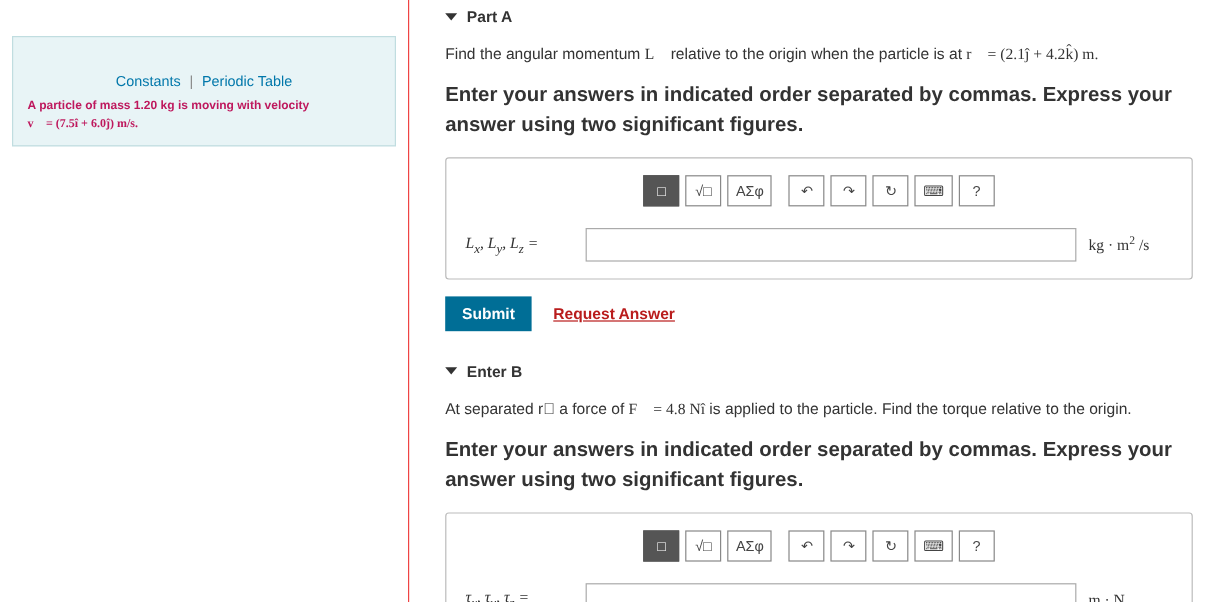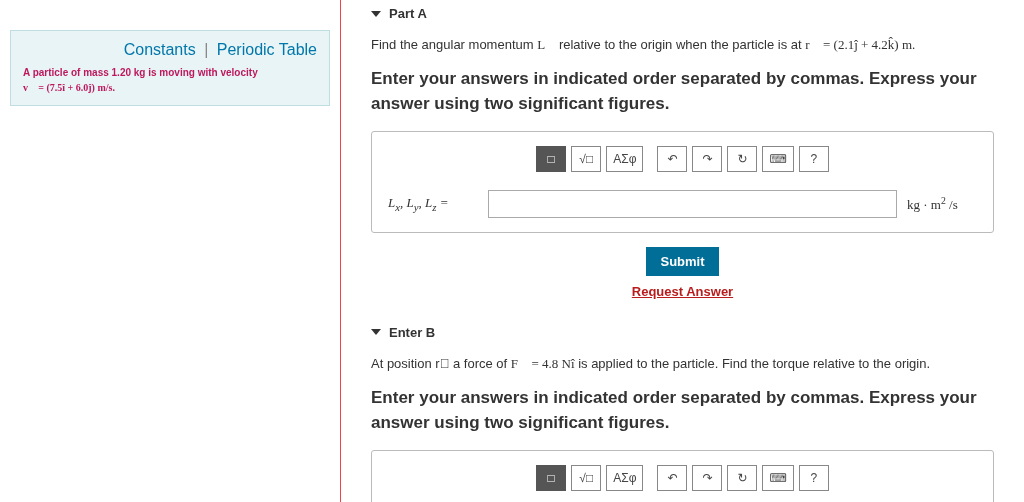--- a/index.html
+++ b/index.html
@@ -1,40 +1,40 @@
 <!DOCTYPE html>
 <html><head>
 <meta charset="utf-8">
 <style>
 * { box-sizing: border-box; margin: 0; padding: 0; }
 body { font-family: Arial, Helvetica, sans-serif; font-size: 13px; color: #333; background: #fff; width: 1024px; height: 502px; overflow: hidden; }
 .container { display: flex; height: 100%; }
 .left-col { width: 340px; padding: 30px 10px 10px 10px; }
 .right-col { flex: 1; border-left: 1px solid #ef4444; padding: 0 30px 0 30px; }
 .problem-box { background: #e8f4f6; border: 1px solid #c0dde0; padding: 10px 12px; }
-.links-row { text-align: right; font-size: 16px; color: #0077aa; margin-bottom: 6px; }
+.links-row { text-align: center; font-size: 12px; color: #0077aa; margin-bottom: 6px; margin-top: 20px; }
 .links-row span { cursor: pointer; }
 .sep { color: #888; margin: 0 4px; }
 .problem-text { font-size: 10px; color: #be185d; line-height: 1.5; font-weight: bold; }
 .part-header { display: flex; align-items: center; gap: 8px; margin: 6px 0 14px 0; font-weight: bold; }
 .caret { display:inline-block; width:0;height:0;border-left:5px solid transparent;border-right:5px solid transparent;border-top:6px solid #333; }
 .question-text { font-size: 13px; margin-bottom: 10px; line-height: 1.6; }
 .instruction { font-size: 17px; font-weight: bold; margin-bottom: 14px; line-height: 1.5; }
 .answer-box { border: 1px solid #bbb; padding: 14px 16px; border-radius: 3px; margin-bottom: 14px; }
 .toolbar { display: flex; justify-content: center; align-items: center; gap: 2px; margin-bottom: 18px; }
 .tool-btn { display: inline-flex; align-items: center; justify-content: center; height: 26px; min-width: 30px; padding: 0 6px; border: 1px solid #888; background: #f8f8f8; font-size: 12px; color: #444; cursor: pointer; }
 .tool-btn.dark { background: #555; color: #fff; border-color: #555; }
 .tool-btn.white { background: #fff; }
 .tool-btn + .tool-btn { margin-left: 3px; }
 .tool-gap { width: 10px; }
 .input-row { display: flex; align-items: center; gap: 10px; }
 .input-label { font-style: italic; font-family: 'Times New Roman', serif; min-width: 90px; text-align: left; }
 .answer-input { flex: 1; height: 28px; border: 1px solid #aaa; padding: 0 6px; font-size: 13px; }
 .unit-label { font-family: 'Times New Roman', serif; min-width: 70px; }
-.submit-row { display: flex; align-items: center; gap: 8px; margin-bottom: 26px; flex-direction: column; }
+.submit-row { display: flex; align-items: center; gap: 18px; margin-bottom: 26px; }
 .submit-btn { background: #006e96; color: #fff; border: none; padding: 7px 14px; font-size: 13px; font-weight: bold; cursor: pointer; }
 .request-link { color: #b91c1c; font-size: 13px; font-weight: bold; text-decoration: underline; cursor: pointer; }
 .math { font-family: 'Times New Roman', serif; }
 sup { font-size: 0.75em; }
 </style>
 </head>
 <body>
 
 <div class="container">
   <div class="left-col">
@@ -102,21 +102,21 @@
       <button class="submit-btn">Submit</button>
       <span class="request-link">Request Answer</span>
     </div>
 
     <div class="part-header">
       <span class="caret"></span>
       <span>Enter B</span>
     </div>
 
     <div class="question-text">
-      <span>At position r⃗ a force of </span><span class="math">F⃗ = 4.8 Nî</span><span> is applied to the particle. Find the torque relative to the origin.</span>
+      <span>At separated r⃗ a force of </span><span class="math">F⃗ = 4.8 Nî</span><span> is applied to the particle. Find the torque relative to the origin.</span>
     </div>
     <div class="instruction">Enter your answers in indicated order separated by commas. Express your answer using two significant figures.</div>
 
     <div class="answer-box" style="margin-bottom:0;">
       <div class="toolbar">
         <span class="tool-btn dark">
             <span>□</span>
           </span>
         <span class="tool-btn white">
             <span>√□</span>

